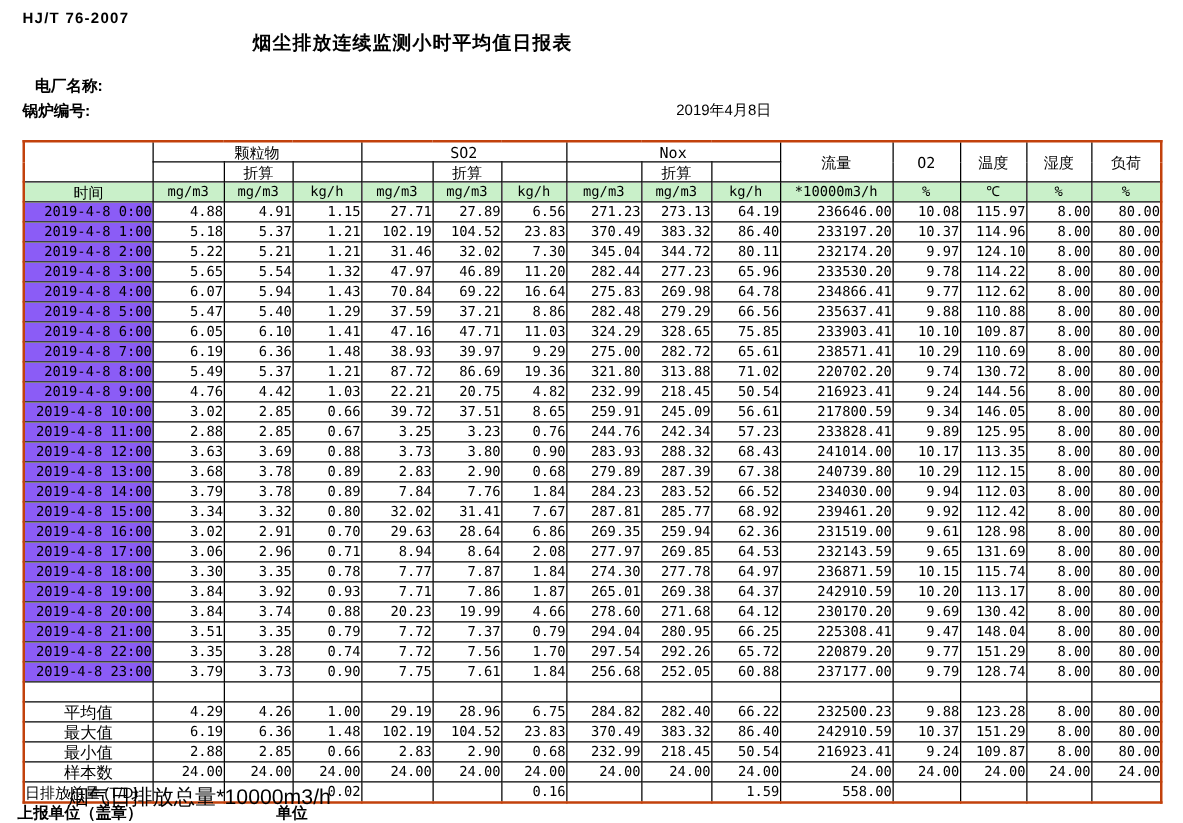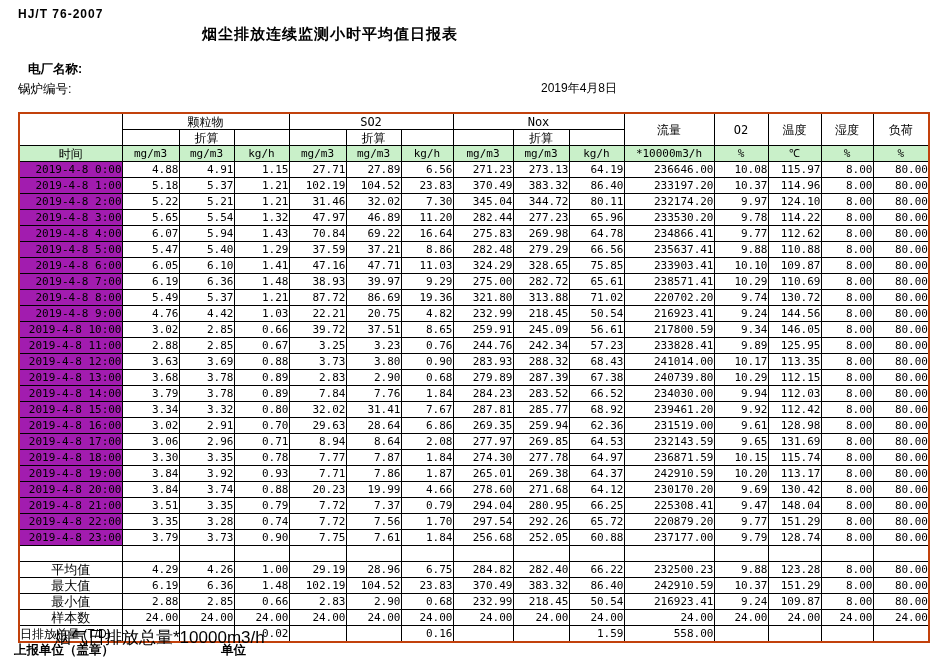--- a/index.html
+++ b/index.html
@@ -5,36 +5,36 @@
   html,body { margin:0; padding:0; }
   body {
     width:946px; height:658px; background:#ffffff; position:relative;
     font-family:"Liberation Sans", sans-serif; color:#000;
     overflow:hidden;
   }
   .abs { position:absolute; }
   #std-code   { left:18px; top:7px;  font-weight:bold; font-size:12px; letter-spacing:1px; }
   #doc-title  { left:0px;  top:25px; width:660px; text-align:center; font-weight:bold; font-size:15px; letter-spacing:1px; }
   #plant-label  { left:18px; top:61px; font-weight:bold; font-size:12.5px;padding-left:10px; }
-  #boiler-label { left:18px; top:81px; font-weight:normal; font-size:12.5px; }
+  #boiler-label { left:18px; top:81px; font-weight:bold; font-size:12.5px; }
   #report-date  { left:541px; top:80px; font-size:12px; }
 
   table#report {
     position:absolute; left:18px; top:112px;
     border-collapse:collapse; table-layout:fixed;
     border:2px solid #c2410c;
   }
   #report td, #report th {
     border:1px solid #000; padding:0; margin:0;
     height:15px; line-height:14px; overflow:hidden; white-space:nowrap;
     font-weight:normal;
   }
   .mono  { font-family:"DejaVu Sans Mono","Liberation Mono",monospace; }
   .num   { font-family:"DejaVu Sans Mono","Liberation Mono",monospace; font-size:11px; text-align:right; padding-right:5px; }
-  .time-cell { font-family:"DejaVu Sans Mono","Liberation Mono",monospace; font-size:11px; text-align:right; padding-right:7px; background:#a21caf; }
+  .time-cell { font-family:"DejaVu Sans Mono","Liberation Mono",monospace; font-size:11px; text-align:right; padding-right:7px; background:#8b5cf6; }
   .green { background:#c9f0c9; }
   .ghead { font-size:12px; text-align:center; }
   .unit  { font-family:"DejaVu Sans Mono","Liberation Mono",monospace; font-size:11px; text-align:center; }
   .sum-label { font-size:13px; text-align:center; padding-right:3px; }
   .total-label { font-size:12px; text-align:left; padding-left:2px; }
   tr.sum-row td { height:16px; }
   tr.spacer-row td { border-bottom:2px solid #000; }
   tr.units-row td, tr.units-row th { height:16px; }
 
   #flue-total  { left:18px; top:626px; font-weight:normal; font-size:17px;padding-left:36px; }

